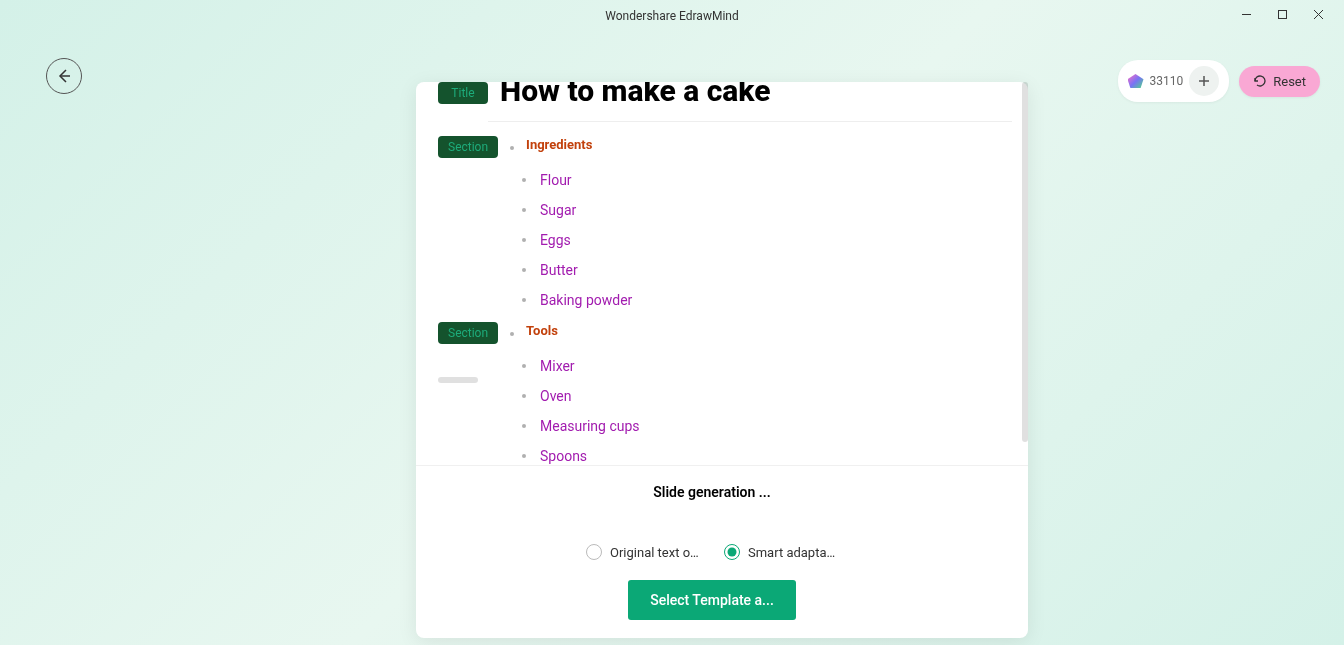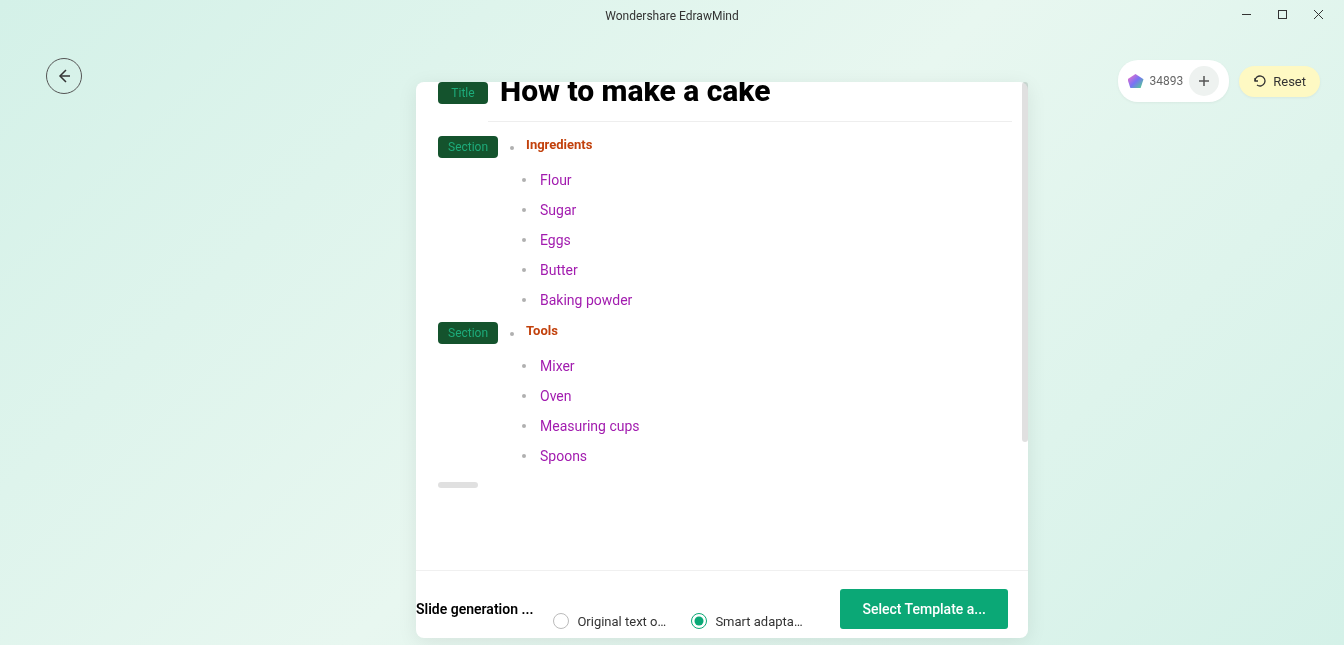--- a/index.html
+++ b/index.html
@@ -69,21 +69,21 @@
   background: #eef2f0;
   display: flex;
   align-items: center;
   justify-content: center;
   cursor: pointer;
 }
 .reset-btn {
   display: flex;
   align-items: center;
   gap: 6px;
-  background: #fef9c3;
+  background: #f9a8d4;
   border-radius: 20px;
   padding: 8px 14px;
   font-size: 13px;
   color: #333;
   cursor: pointer;
   box-shadow: 0 1px 3px rgba(0,0,0,0.05);
 }
 .back-btn {
   position: absolute;
   top: 58px;
@@ -168,24 +168,25 @@
   align-items: center;
   gap: 14px;
   margin-left: 84px;
   margin-top: 14px;
   margin-bottom: 14px;
 }
 .list-item .bullet { margin-top: 0; }
 .list-item span { font-size: 14px; color: #a21caf; }
 .bottom-bar {
   border-top: 1px solid #f0f0f0;
-  padding: 18px 20px 9px 0;
+  padding: 18px 20px 18px 0;
   display: flex;
   align-items: center;
   gap: 20px;
+  flex-direction: column;
 }
 .bottom-label {
   font-size: 14px;
   font-weight: 600;
   color: #000;
   white-space: nowrap;
   max-width: 120px;
   overflow: hidden;
   text-overflow: ellipsis;
 }
@@ -275,21 +276,21 @@
 <div class="back-btn">
   <svg viewBox="0 0 18 18">
       <path d="M11 3 L5 9 L11 15" stroke="#333" stroke-width="1.5" fill="none"></path>
       <line x1="5" y1="9" x2="15" y2="9" stroke="#333" stroke-width="1.5"></line>
     </svg>
 </div>
 
 <div class="top-actions">
   <div class="credits-badge">
     <div class="credits-gradient"></div>
-    <span>34893</span>
+    <span>33110</span>
     <div class="plus-btn">
       <svg width="12" height="12" viewBox="0 0 12 12">
           <line x1="6" y1="1" x2="6" y2="11" stroke="#555" stroke-width="1.5"></line>
           <line x1="1" y1="6" x2="11" y2="6" stroke="#555" stroke-width="1.5"></line>
         </svg>
     </div>
   </div>
   <div class="reset-btn">
     <svg width="14" height="14" viewBox="0 0 14 14">
         <path d="M2 7 A5 5 0 1 1 4 11" stroke="#333" stroke-width="1.3" fill="none"></path>

